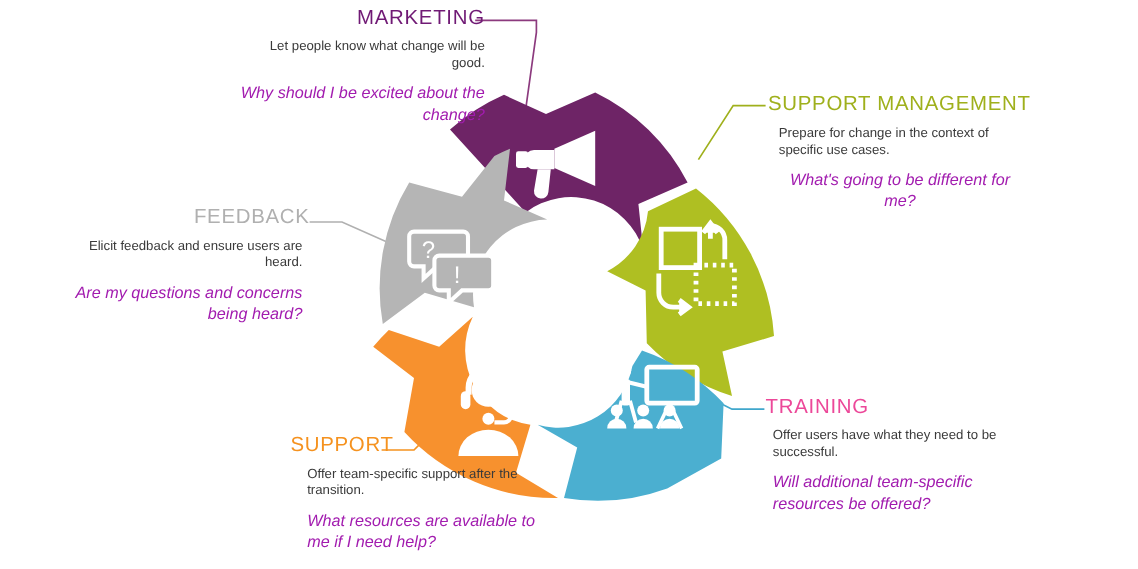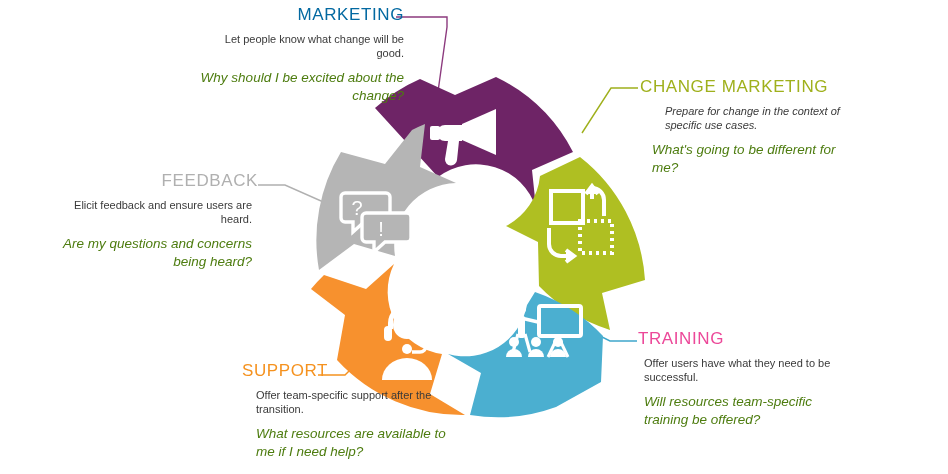--- a/index.html
+++ b/index.html
@@ -42,21 +42,21 @@
   .callout .body {
     font-size: 11px;
     line-height: 1.3;
     color: #3a3a3a;
     margin-top: 7px;
   }
   .callout .question {
     font-size: 13.5px;
     font-style: italic;
     line-height: 1.3;
-    color: #4d7c0f;
+    color: #a21caf;
     margin-top: 9px;
   }
   .align-right { text-align: right; }
   .align-left  { text-align: left; }
 
   
   #c-marketing { left: 196px; top: 6px;  width: 208px; }
   #c-change    { left: 640px; top: 78px; width: 230px; }
   #c-training  { left: 638px; top: 330px; width: 230px; }
   #c-support   { left: 242px; top: 362px; width: 230px; }
@@ -193,35 +193,35 @@
         <g fill="#B5B5B5" stroke="#ffffff" stroke-width="3.4">
           <path d="M 366 213 h 41 a 4 4 0 0 1 4 4 v 21 a 4 4 0 0 1 -4 4 h -22 l -11 10 v -10 h -8 a 4 4 0 0 1 -4 -4 v -21 a 4 4 0 0 1 4 -4 z"></path>
         </g>
         <text x="381" y="236" font-family="'Liberation Sans',sans-serif" font-size="20" fill="#ffffff" text-anchor="middle">!</text>
       </g>
     </g>
 
   </svg>
 
   <div class="callout align-right" id="c-marketing">
-    <div class="heading" style="color:#0369a1">MARKETING</div>
+    <div class="heading" style="color:#701a75">MARKETING</div>
     <div class="body">Let people know what change will be good.</div>
     <div class="question">Why should I be excited about the change?</div>
   </div>
 
   <div class="callout align-left" id="c-change">
-    <div class="heading" style="color:#9FB01C">CHANGE MARKETING</div>
-    <div class="body" style="margin-left:25px; width:188px;font-style:italic;">Prepare for change in the context of specific use cases.</div>
-    <div class="question" style="margin-left:12px; width:196px;">What's going to be different for me?</div>
+    <div class="heading" style="color:#9FB01C">SUPPORT MANAGEMENT</div>
+    <div class="body" style="margin-left:9px; width:188px;">Prepare for change in the context of specific use cases.</div>
+    <div class="question" style="margin-left:12px; width:196px;text-align:center;">What's going to be different for me?</div>
   </div>
 
   <div class="callout align-left" id="c-training">
     <div class="heading" style="color:#ec4899">TRAINING</div>
     <div class="body" style="margin-left:6px; width:200px;">Offer users have what they need to be successful.</div>
-    <div class="question" style="margin-left:6px; width:196px;">Will resources team-specific training be offered?</div>
+    <div class="question" style="margin-left:6px; width:196px;">Will additional team-specific resources be offered?</div>
   </div>
 
   <div class="callout align-left" id="c-support">
     <div class="heading" style="color:#F5921F">SUPPORT</div>
     <div class="body" style="margin-left:14px; width:210px;">Offer team-specific support after the transition.</div>
     <div class="question" style="margin-left:14px; width:196px;">What resources are available to me if I need help?</div>
   </div>
 
   <div class="callout align-right" id="c-feedback">
     <div class="heading" style="color:#B0B0B0">FEEDBACK</div>

